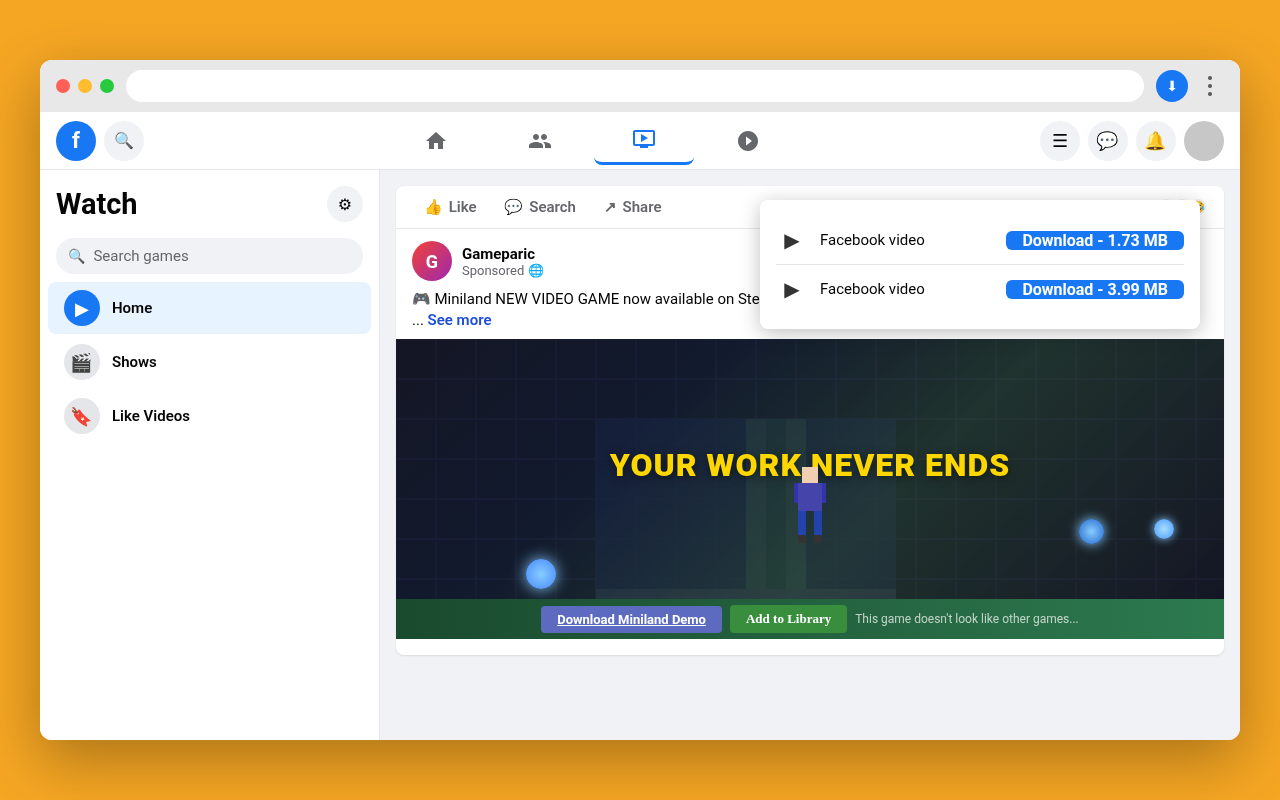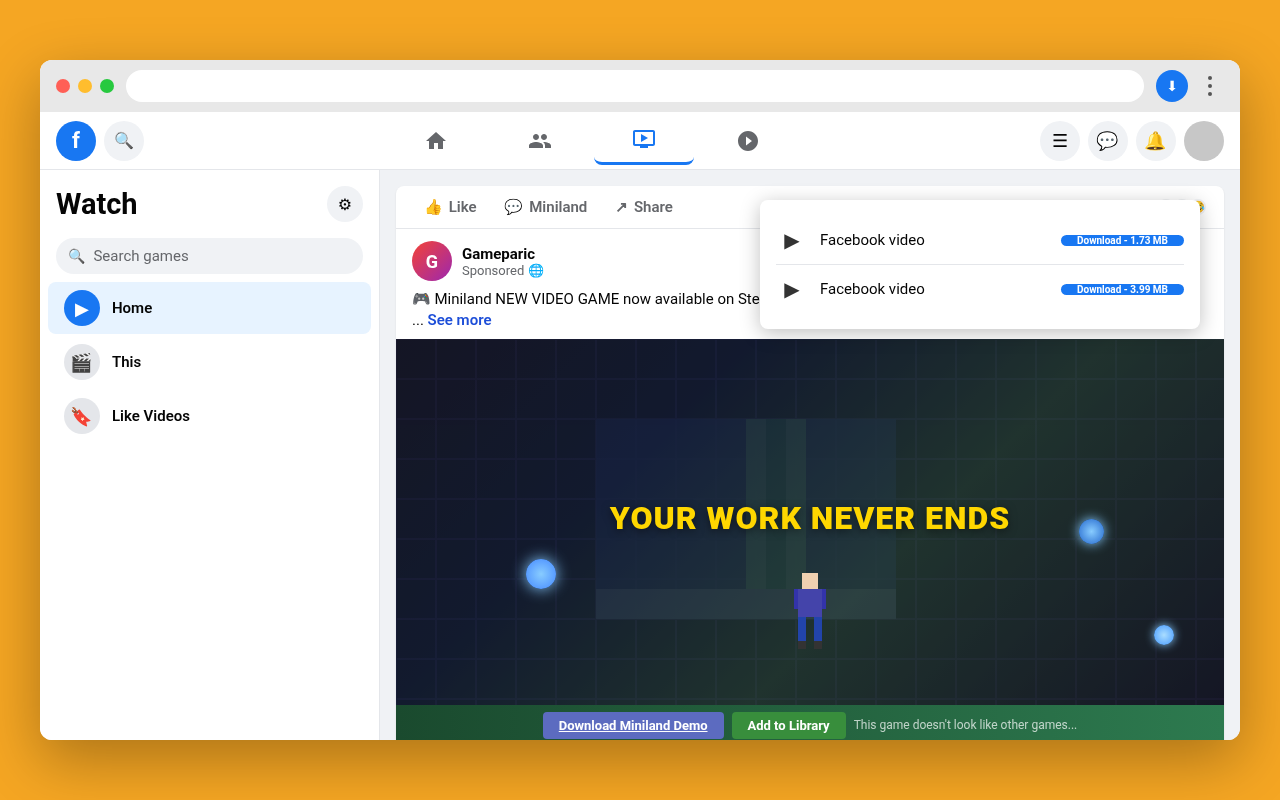--- a/index.html
+++ b/index.html
@@ -400,21 +400,21 @@
 
     .video-container {
       width: 100%;
       position: relative;
       background: #000;
       overflow: hidden;
     }
 
     .video-thumbnail {
       width: 100%;
-      height: 366px;
+      height: 260px;
       background: linear-gradient(135deg, #1a1a2e 0%, #16213e 30%, #2d4a3e 60%, #1a1a2e 100%);
       position: relative;
       display: flex;
       align-items: center;
       justify-content: center;
       overflow: hidden;
     }
 
     .video-title-overlay {
       position: absolute;
@@ -448,20 +448,21 @@
 
     .btn-download {
       background: #5c6bc0;
       color: white;
       text-decoration: underline;
     }
 
     .btn-add-library {
       background: #388e3c;
       color: white;
+      font-family: Liberation Serif, serif;
     }
 
     .game-desc {
       color: rgba(255,255,255,0.7);
       font-size: 12px;
       max-width: 300px;
       overflow: hidden;
       text-overflow: ellipsis;
       white-space: nowrap;
     }
@@ -512,21 +513,21 @@
       flex: 1;
       font-size: 15px;
       color: #050505;
     }
 
     .download-btn {
       padding: 0 16px;
       background: #1877F2;
       color: white;
       border-radius: 6px;
-      font-size: 10px;
+      font-size: 16px;
       font-weight: 700;
       cursor: pointer;
       white-space: nowrap;
     }
 
     
     .reaction-item {
       width: 20px;
       height: 20px;
       border-radius: 50%;
@@ -672,40 +673,40 @@
           </div>
 
           <div class="sidebar-nav-item active">
             <div class="nav-item-icon blue-bg">▶</div>
             <span class="nav-item-label">Home</span>
           </div>
 
 
           <div class="sidebar-nav-item">
             <div class="nav-item-icon gray-bg">🎬</div>
-            <span class="nav-item-label">This</span>
+            <span class="nav-item-label">Shows</span>
           </div>
 
           <div class="sidebar-nav-item">
             <div class="nav-item-icon gray-bg">🔖</div>
             <span class="nav-item-label">Like Videos</span>
           </div>
         </div>
 
         <div class="fb-content">
           <div class="post-card">
 
             <div class="post-actions-bar">
               <div class="post-action-btn">
                 <span>👍</span>
                 <span>Like</span>
               </div>
               <div class="post-action-btn">
                 <span>💬</span>
-                <span>Miniland</span>
+                <span>Search</span>
               </div>
               <div class="post-action-btn">
                 <span>↗</span>
                 <span>Share</span>
               </div>
               <div class="reaction-avatars">
                 <div class="reaction-item">👍</div>
                 <div class="reaction-item">❤️</div>
                 <div class="reaction-item">😂</div>
               </div>

